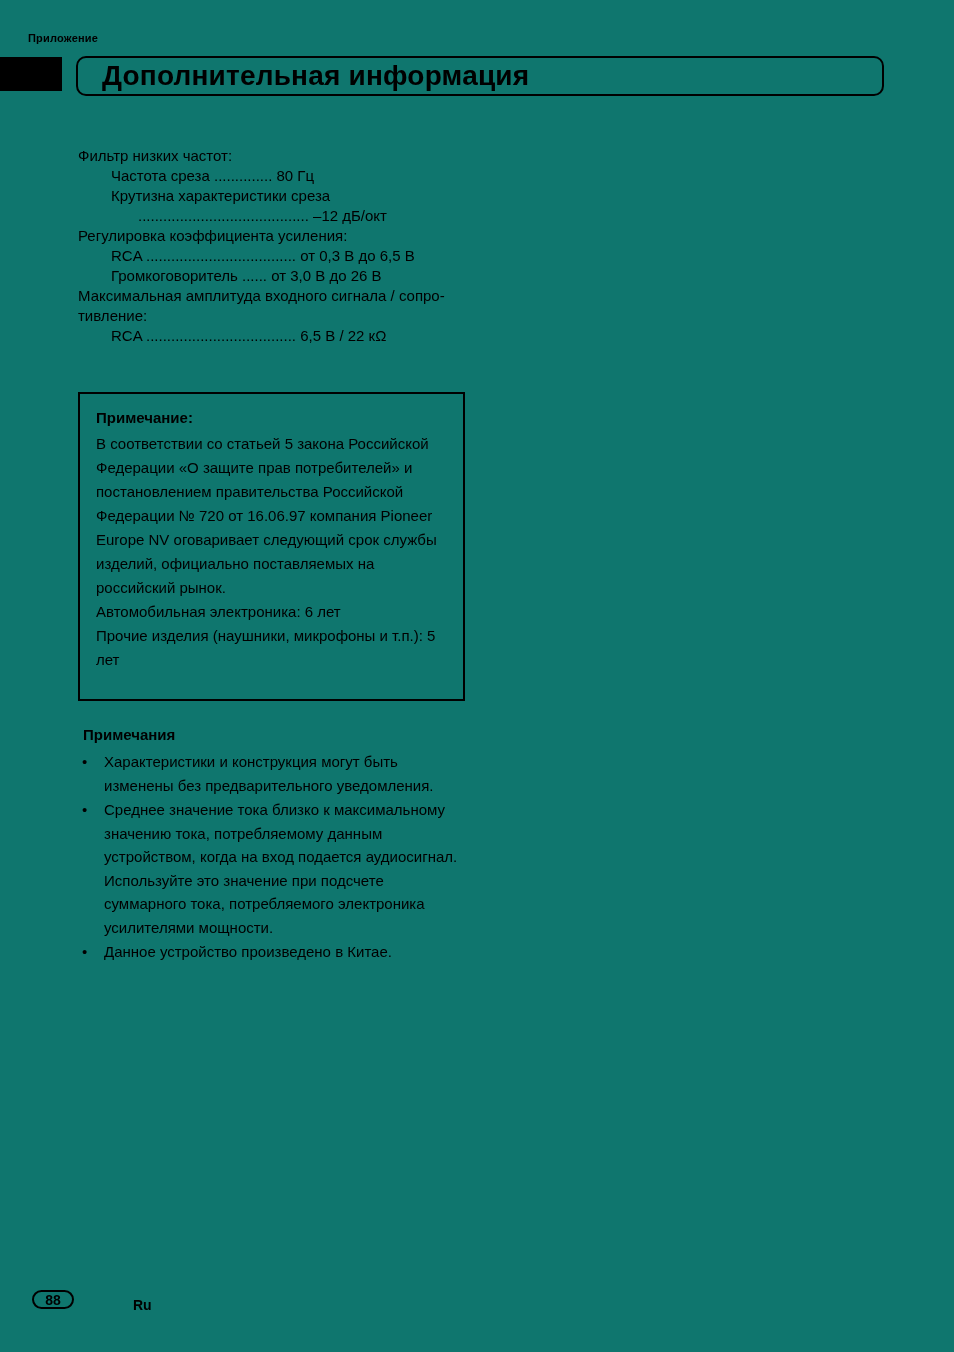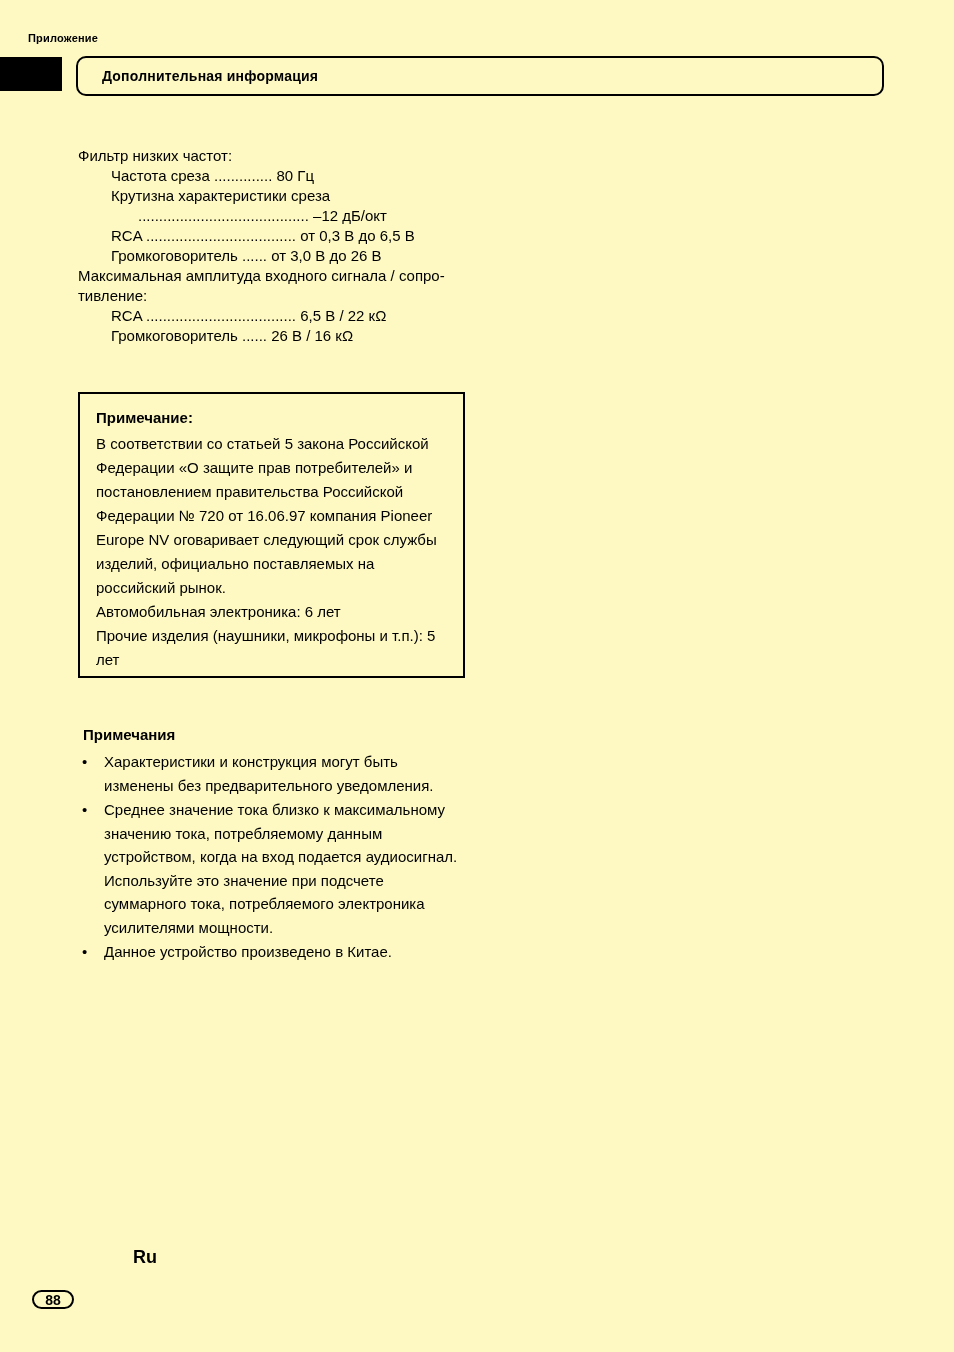--- a/index.html
+++ b/index.html
@@ -4,21 +4,21 @@
 <style>
   html, body {
     margin: 0;
     padding: 0;
     background: #ffffff;
   }
   .page {
     position: relative;
     width: 954px;
     height: 1352px;
-    background: #fef9c3;
+    background: #0f766e;
     font-family: "Liberation Sans", "DejaVu Sans", sans-serif;
     color: #000000;
     overflow: hidden;
   }
 
   
   .section-label {
     position: absolute;
     left: 28px;
     top: 32px;
@@ -43,21 +43,21 @@
     width: 808px;
     height: 40px;
     border: 2px solid #000000;
     border-radius: 10px;
     box-sizing: border-box;
     display: flex;
     align-items: center;
   }
   .header-title-box h1 {
     margin: 0 0 0 24px;
-    font-size: 14px;
+    font-size: 28px;
     font-weight: bold;
     letter-spacing: 0.2px;
   }
 
   
   .specs {
     position: absolute;
     left: 78px;
     top: 146px;
     width: 400px;
@@ -69,21 +69,21 @@
   .spec-line.indent-2 { padding-left: 60px; }
 
   
   .notice-box {
     position: absolute;
     left: 78px;
     top: 392px;
     width: 387px;
     box-sizing: border-box;
     border: 2px solid #000000;
-    padding: 12px 16px 4px 16px;
+    padding: 12px 16px 27px 16px;
     font-size: 15px;
     line-height: 24px;
   }
   .notice-box .notice-title {
     font-weight: bold;
     margin-bottom: 2px;
   }
   .notice-box p { margin: 0; }
 
   
@@ -128,22 +128,22 @@
     box-sizing: border-box;
     display: flex;
     align-items: center;
     justify-content: center;
     font-size: 14px;
     font-weight: bold;
   }
   .lang-label {
     position: absolute;
     left: 100px;
-    top: 1247px;
-    font-size: 18px;
+    top: 1297px;
+    font-size: 14px;
     font-weight: bold;
     padding-left: 33px;
   }
 </style>
 </head>
 <body>
 
 <div class="page">
 
   <div class="section-label">Приложение</div>
@@ -152,26 +152,26 @@
 
   <div class="header-title-box">
     <h1>Дополнительная информация</h1>
   </div>
 
   <div class="specs">
     <div class="spec-line indent-0">Фильтр низких частот:</div>
     <div class="spec-line indent-1">Частота среза  .............. 80 Гц</div>
     <div class="spec-line indent-1">Крутизна характеристики среза</div>
     <div class="spec-line indent-2">......................................... –12 дБ/окт</div>
+    <div class="spec-line indent-0">Регулировка коэффициента усиления:</div>
     <div class="spec-line indent-1">RCA  .................................... от 0,3 В до 6,5 В</div>
     <div class="spec-line indent-1">Громкоговоритель  ...... от 3,0 В до 26 В</div>
     <div class="spec-line indent-0">Максимальная амплитуда входного сигнала / сопро-</div>
     <div class="spec-line indent-0">тивление:</div>
     <div class="spec-line indent-1">RCA  .................................... 6,5 В / 22 кΩ</div>
-    <div class="spec-line indent-1">Громкоговоритель  ...... 26 В / 16 кΩ</div>
   </div>
 
   <div class="notice-box">
     <div class="notice-title">Примечание:</div>
     <p>В соответствии со статьей 5 закона Российской Федерации «О защите прав потребителей» и постановлением правительства Российской Федерации № 720 от 16.06.97 компания Pioneer Europe NV оговаривает следующий срок службы изделий, официально поставляемых на российский рынок.</p>
     <p>Автомобильная электроника: 6 лет</p>
     <p>Прочие изделия (наушники, микрофоны и т.п.): 5 лет</p>
   </div>
 
   <div class="notes-heading">Примечания</div>

